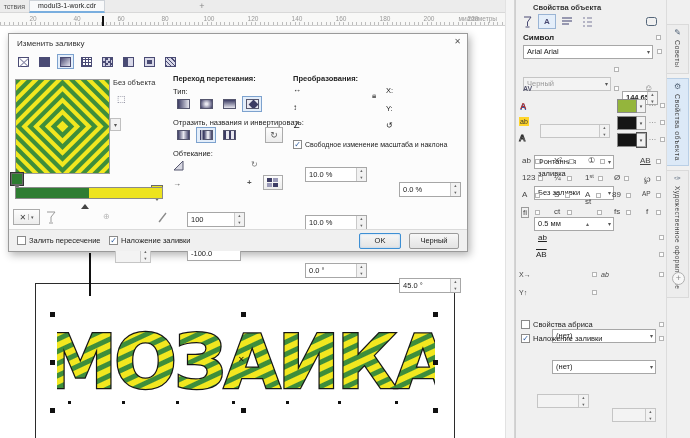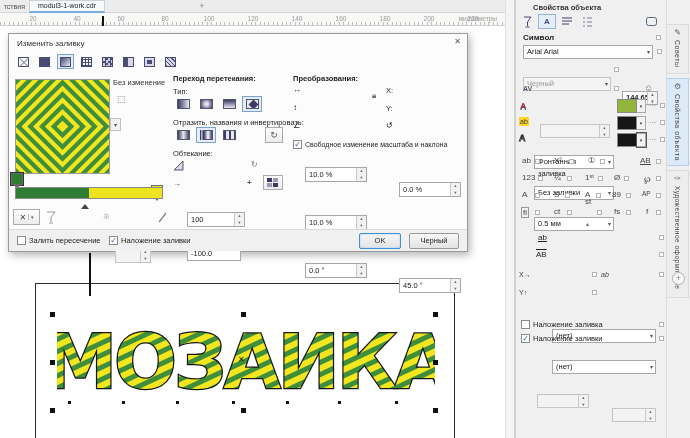--- a/index.html
+++ b/index.html
@@ -203,21 +203,21 @@
       <polygon points="-6.5,47.5 47.5,-6.5 101.5,47.5 47.5,101.5" fill="#f2e71f"></polygon>
       <polygon points="-0.5,47.5 47.5,-0.5 95.5,47.5 47.5,95.5" fill="#3e8e3b"></polygon>
       <polygon points="5.5,47.5 47.5,5.5 89.5,47.5 47.5,89.5" fill="#f2e71f"></polygon>
       <polygon points="11.5,47.5 47.5,11.5 83.5,47.5 47.5,83.5" fill="#3e8e3b"></polygon>
       <polygon points="17.5,47.5 47.5,17.5 77.5,47.5 47.5,77.5" fill="#f2e71f"></polygon>
       <polygon points="23.5,47.5 47.5,23.5 71.5,47.5 47.5,71.5" fill="#3e8e3b"></polygon>
       <polygon points="29.5,47.5 47.5,29.5 65.5,47.5 47.5,65.5" fill="#f2e71f"></polygon>
       <polygon points="35.5,47.5 47.5,35.5 59.5,47.5 47.5,59.5" fill="#3e8e3b"></polygon>
       <polygon points="41.5,47.5 47.5,41.5 53.5,47.5 47.5,53.5" fill="#f2e71f"></polygon>
     </svg>
-  <div class="abs swname">Без изменение</div>
+  <div class="abs swname">Без объекта</div>
   <div class="abs picker">⬚</div>
   <div class="abs swdrop">▾</div>
 
   <div class="abs stop sel" style="left:2px;top:139px;background:var(--stop-green)"></div>
   <div class="abs stop" style="left:142px;top:139px;background:var(--stop-yellow)"></div>
   <div id="gradbar" class="abs"></div>
   <div class="abs midmark"></div>
 
   <div class="abs mini-btn" style="left:4px;top:175px;width:27px;height:16px">
     <span style="font-size:8px;color:#444">✕</span>
@@ -445,21 +445,21 @@
 <span class="abs msq" style="left:592px;top:272px"></span>
 <span class="abs" style="left:601px;top:271px;font-size:7px;font-style:italic;color:#444">ab</span>
 <div class="abs fld dis spin" style="left:612px;top:268px;width:44px;height:14px"></div>
 <span class="abs msq" style="left:659px;top:272px"></span>
 <span class="abs" style="left:519px;top:289px;font-size:7px;color:#444">Y↑</span>
 
 <span class="abs msq" style="left:592px;top:290px"></span>
 
 <div class="abs" style="left:521px;top:320px;display:flex;gap:3px;align-items:center">
   <span class="ckbox"></span>
-  <span class="cklbl">Наложение заливка</span>
+  <span class="cklbl">Свойства абриса</span>
 </div>
 <span class="abs msq" style="left:659px;top:322px"></span>
 <div class="abs" style="left:521px;top:334px;display:flex;gap:3px;align-items:center">
   <span class="ckbox">✓</span>
   <span class="cklbl">Наложение заливки</span>
 </div>
 <span class="abs msq" style="left:659px;top:336px"></span>
 
 <div id="strip" class="abs"></div>
 <div class="vtab" style="top:24px;height:50px">

